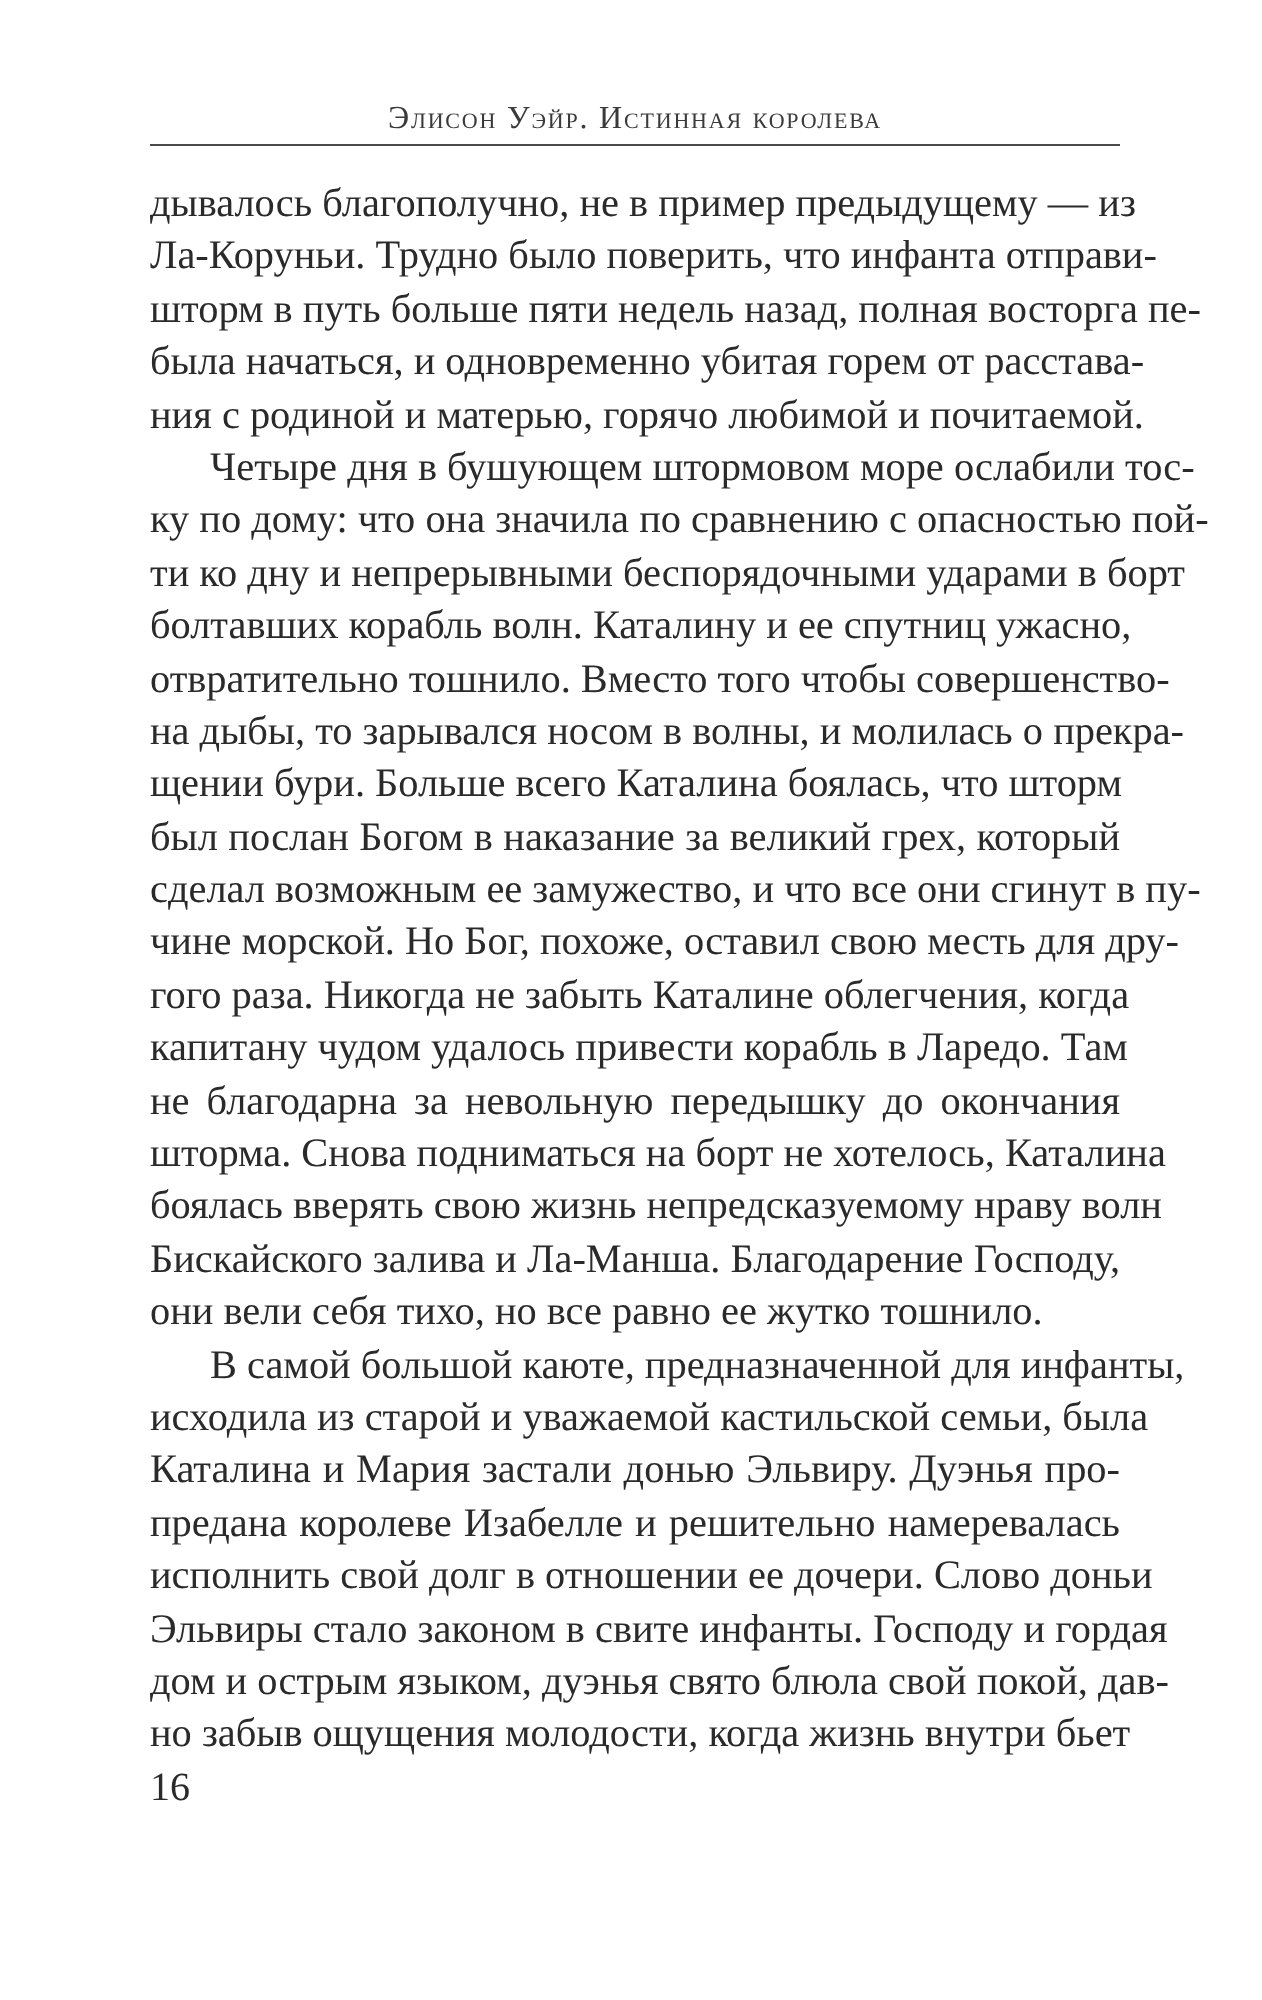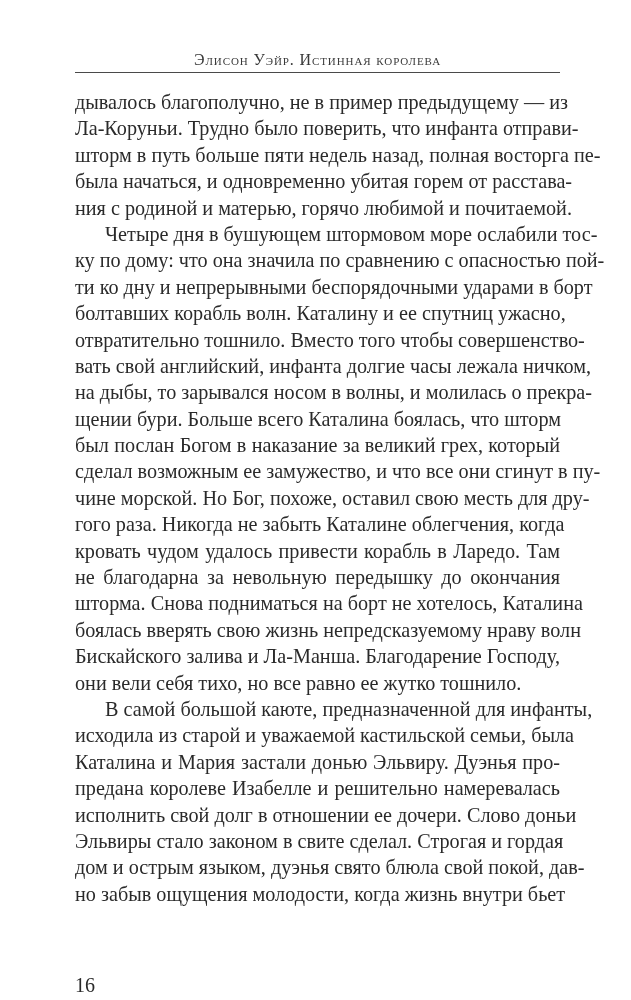--- a/index.html
+++ b/index.html
@@ -54,21 +54,21 @@
     }
     .line.last {
       text-align-last: left;
     }
     .line.indent {
       padding-left: 30px;
     }
     .folio {
       position: absolute;
       left: 75px;
-      top: 974px;
+      top: 883px;
       font-family: "Liberation Serif", "DejaVu Serif", serif;
       font-size: 20px;
       color: #2a2a2a;
     }
   </style>
 </head>
 <body>
 
 <div class="page">
   <div class="running-head">Элисон Уэйр. Истинная королева</div>
@@ -83,42 +83,41 @@
       <span class="line">была начаться, и одновременно убитая горем от расстава-</span>
       <span class="line last">ния с родиной и матерью, горячо любимой и почитаемой.</span>
     </div>
 
     <div class="paragraph">
       <span class="line indent">Четыре дня в бушующем штормовом море ослабили тос-</span>
       <span class="line">ку по дому: что она значила по сравнению с опасностью пой-</span>
       <span class="line">ти ко дну и непрерывными беспорядочными ударами в борт</span>
       <span class="line">болтавших корабль волн. Каталину и ее спутниц ужасно,</span>
       <span class="line">отвратительно тошнило. Вместо того чтобы совершенство-</span>
-      <span class="line">вать свой английский, инфанта долгие часы лежала ничком,</span>
       <span class="line">на дыбы, то зарывался носом в волны, и молилась о прекра-</span>
       <span class="line">щении бури. Больше всего Каталина боялась, что шторм</span>
       <span class="line">был послан Богом в наказание за великий грех, который</span>
       <span class="line">сделал возможным ее замужество, и что все они сгинут в пу-</span>
       <span class="line">чине морской. Но Бог, похоже, оставил свою месть для дру-</span>
       <span class="line">гого раза. Никогда не забыть Каталине облегчения, когда</span>
-      <span class="line">кровать чудом удалось привести корабль в Ларедо. Там</span>
+      <span class="line">капитану чудом удалось привести корабль в Ларедо. Там</span>
       <span class="line">не благодарна за невольную передышку до окончания</span>
       <span class="line">шторма. Снова подниматься на борт не хотелось, Каталина</span>
       <span class="line">боялась вверять свою жизнь непредсказуемому нраву волн</span>
       <span class="line">Бискайского залива и Ла-Манша. Благодарение Господу,</span>
       <span class="line last">они вели себя тихо, но все равно ее жутко тошнило.</span>
     </div>
 
     <div class="paragraph">
       <span class="line indent">В самой большой каюте, предназначенной для инфанты,</span>
       <span class="line">исходила из старой и уважаемой кастильской семьи, была</span>
       <span class="line">Каталина и Мария застали донью Эльвиру. Дуэнья про-</span>
       <span class="line">предана королеве Изабелле и решительно намеревалась</span>
       <span class="line">исполнить свой долг в отношении ее дочери. Слово доньи</span>
-      <span class="line">Эльвиры стало законом в свите сделал. Строгая и гордая</span>
+      <span class="line">Эльвиры стало законом в свите инфанты. Господу и гордая</span>
       <span class="line">дом и острым языком, дуэнья свято блюла свой покой, дав-</span>
       <span class="line">но забыв ощущения молодости, когда жизнь внутри бьет</span>
 
     </div>
   </div>
 </div>
 
 <div class="folio">16</div>
 
 </body></html>

